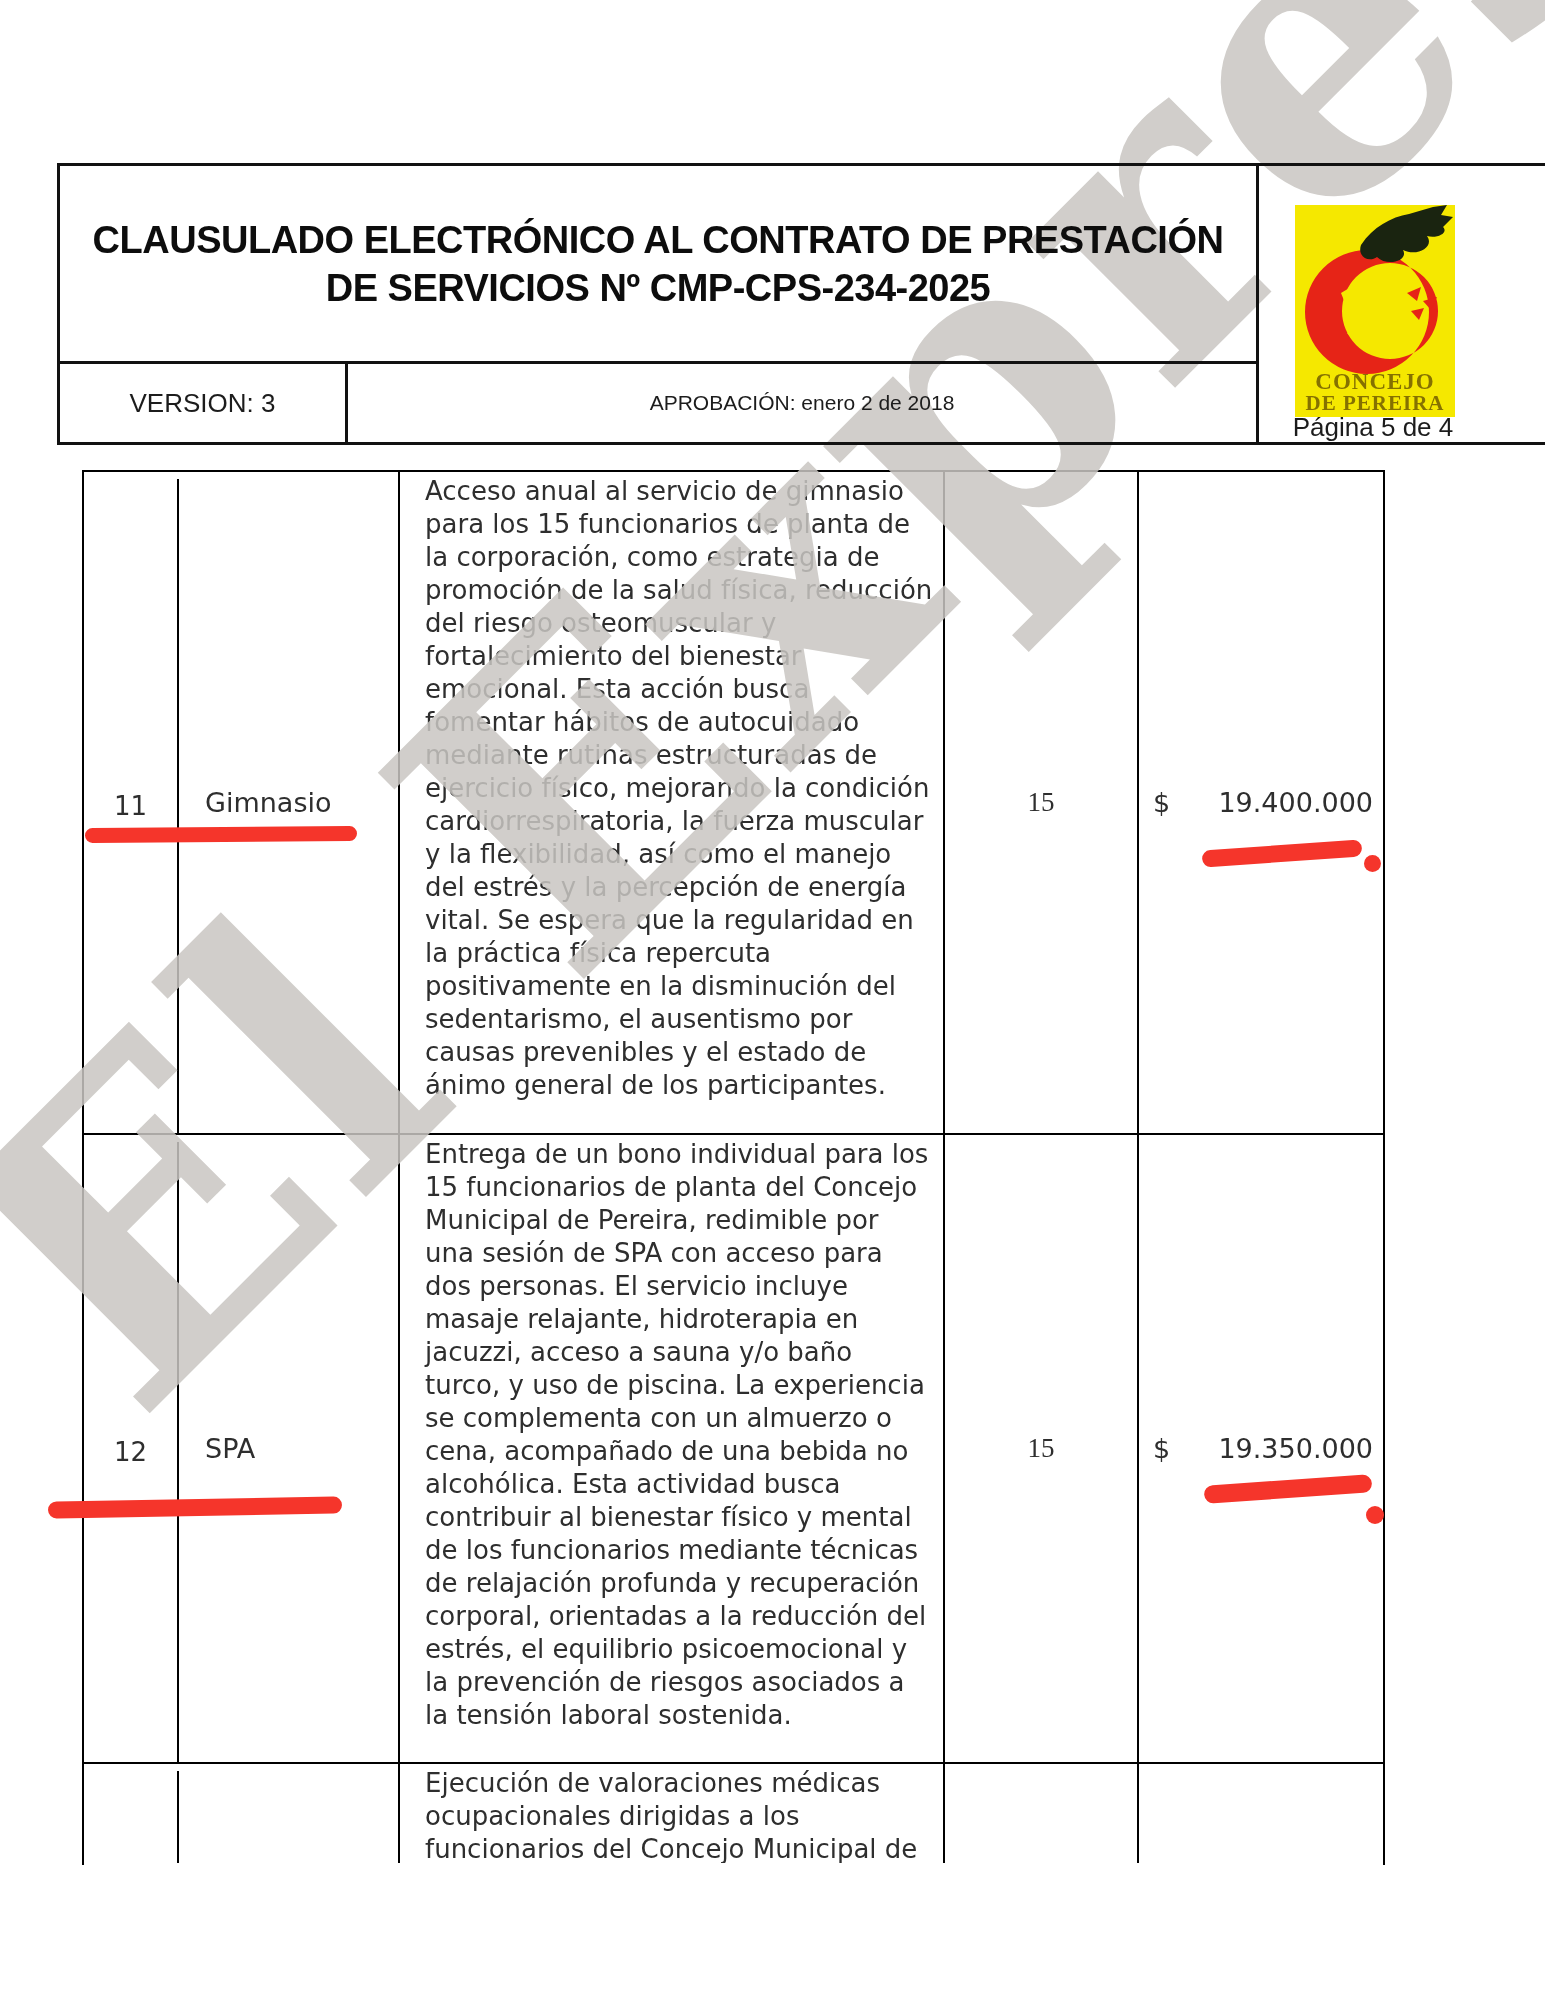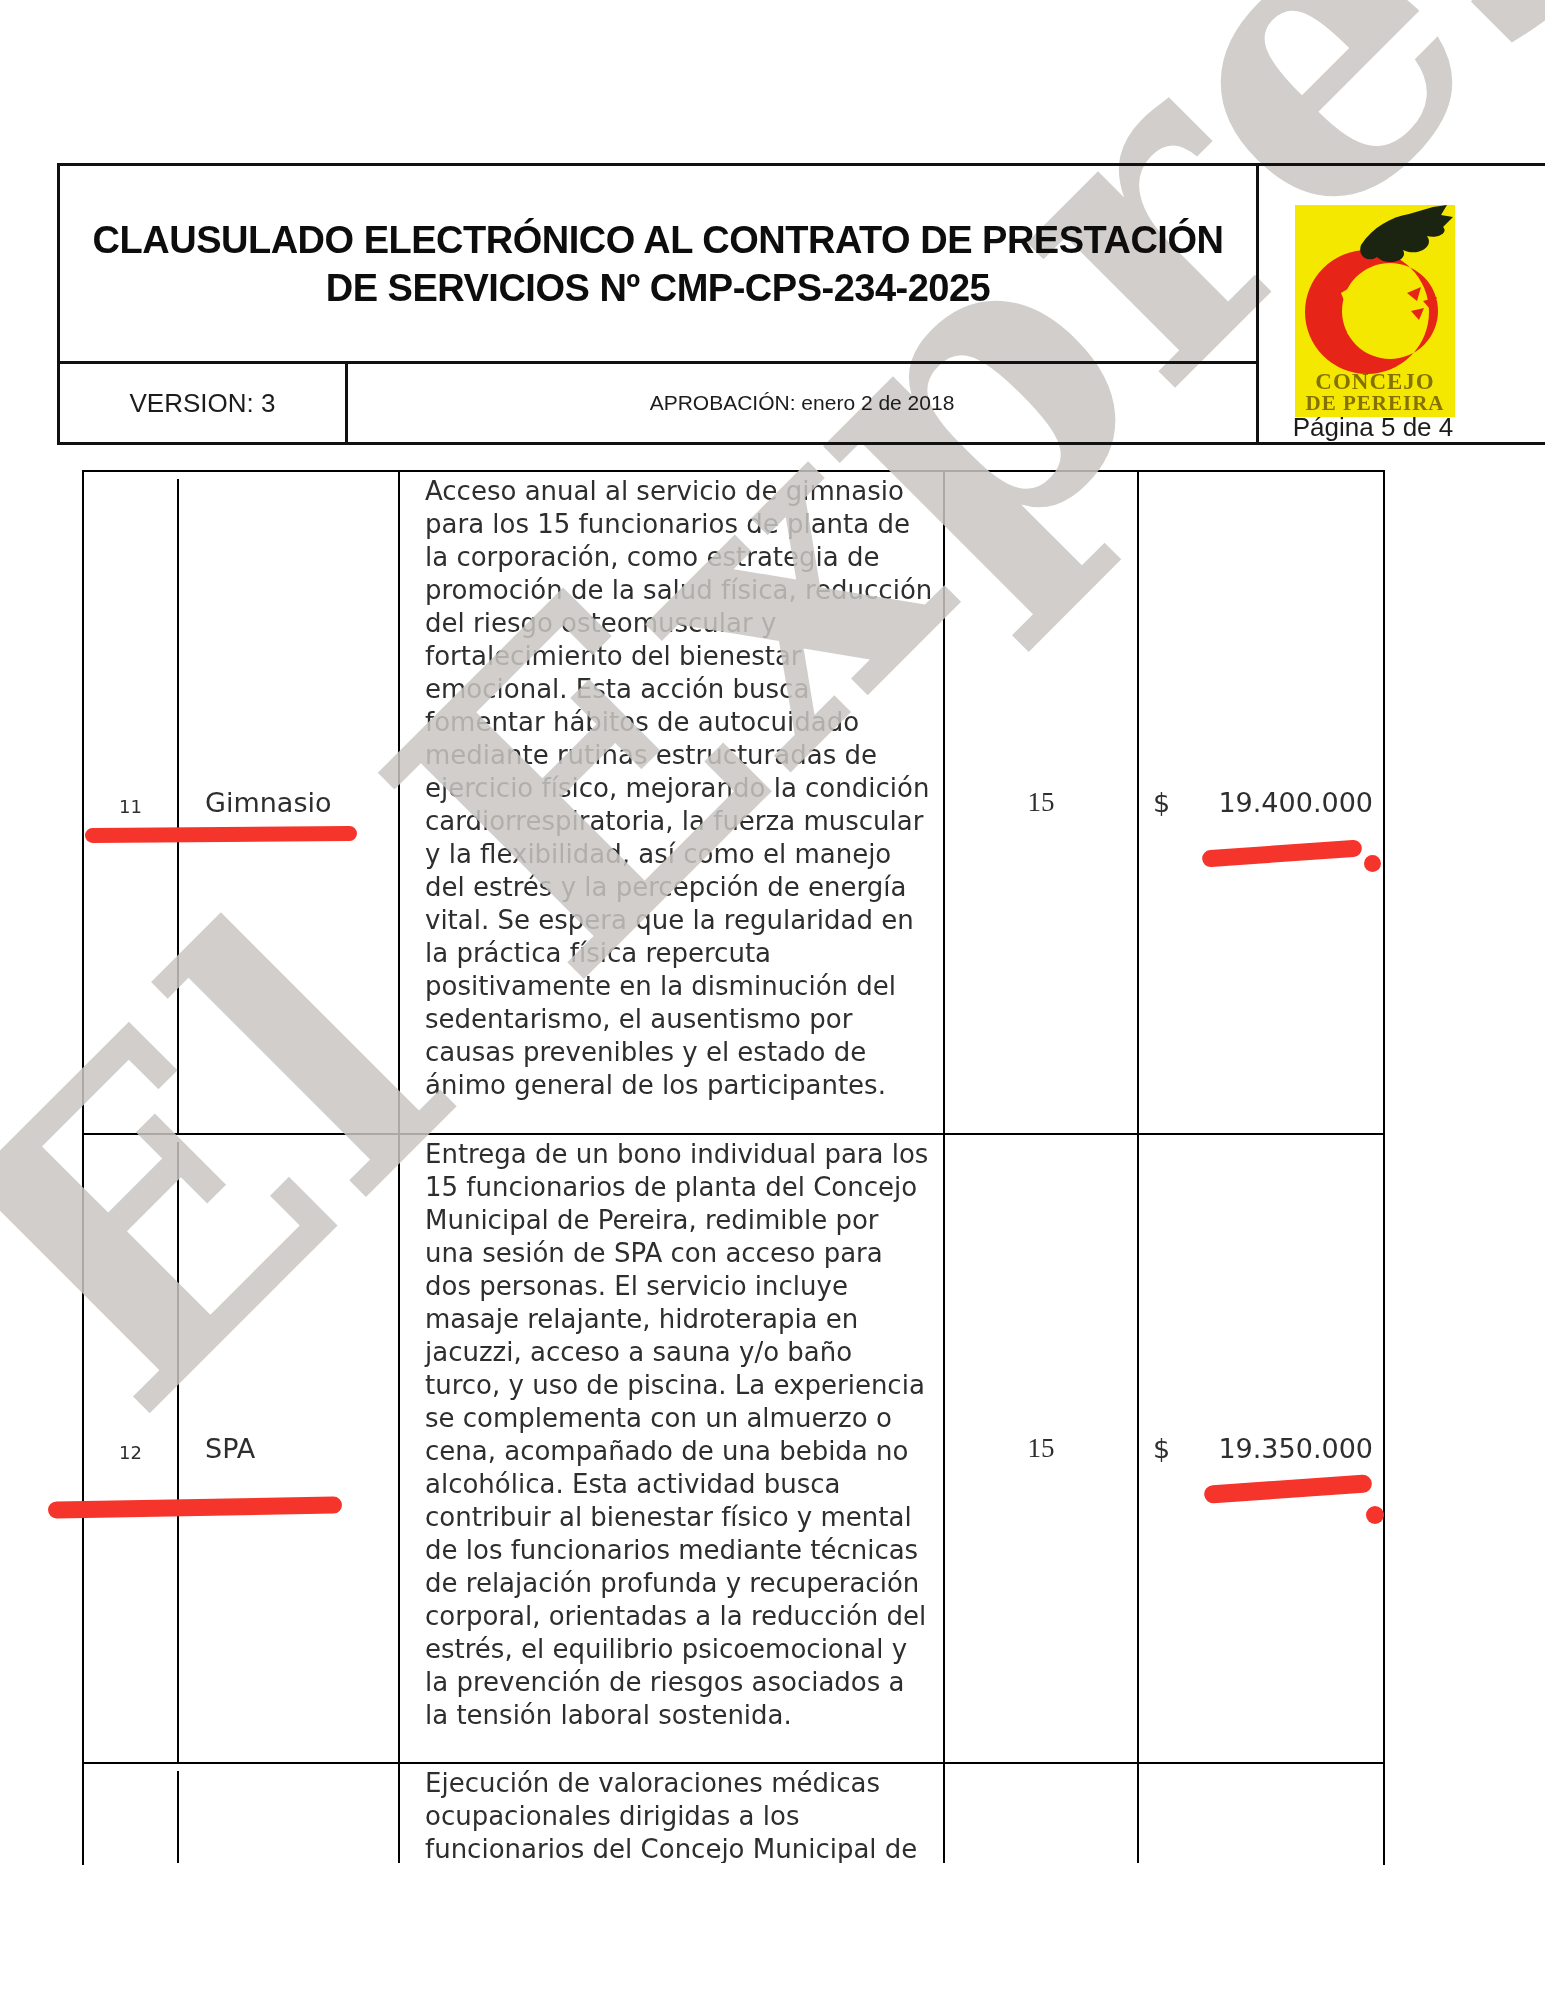--- a/index.html
+++ b/index.html
@@ -74,21 +74,21 @@
   }
   .t-row{
     display:grid;grid-template-columns:95px 221px 545px 194px 248px;
     box-sizing:border-box;
   }
   .t-row.r1{height:663px;border-bottom:2px solid #000;}
   .t-row.r2{height:629px;border-bottom:2px solid #000;}
   .t-row.r3{height:99px;overflow:hidden;}
   .cell{box-sizing:border-box;border-right:2px solid #000;overflow:hidden;}
   .cell:last-child{border-right:none;}
-  .cell.num{display:flex;align-items:center;justify-content:center;font-size:18px;margin-top:7px;}
+  .cell.num{display:flex;align-items:center;justify-content:center;font-size:26px;margin-top:7px;}
   .cell.name{display:flex;align-items:center;padding-left:26px;font-size:27px;}
   .cell.desc{padding:3px 8px 0 25px;font-size:26px;line-height:33px;text-align:left;}
   .cell.qty{display:flex;align-items:center;justify-content:center;font-size:27px;font-family:Liberation Serif, serif;}
   .cell.price{display:flex;align-items:center;padding:0 14px;font-size:27px;}
   .cell.price .cur{margin-right:auto;}
   .cell.price .val{margin-left:auto;}
   
   .marker{position:absolute;background:#f5352b;border-radius:10px;z-index:6;}
   .marker-dot{position:absolute;background:#f5352b;border-radius:50%;z-index:6;}
   #mk-row11-name{left:85px;top:827px;width:272px;height:15px;transform:rotate(-.4deg);}

